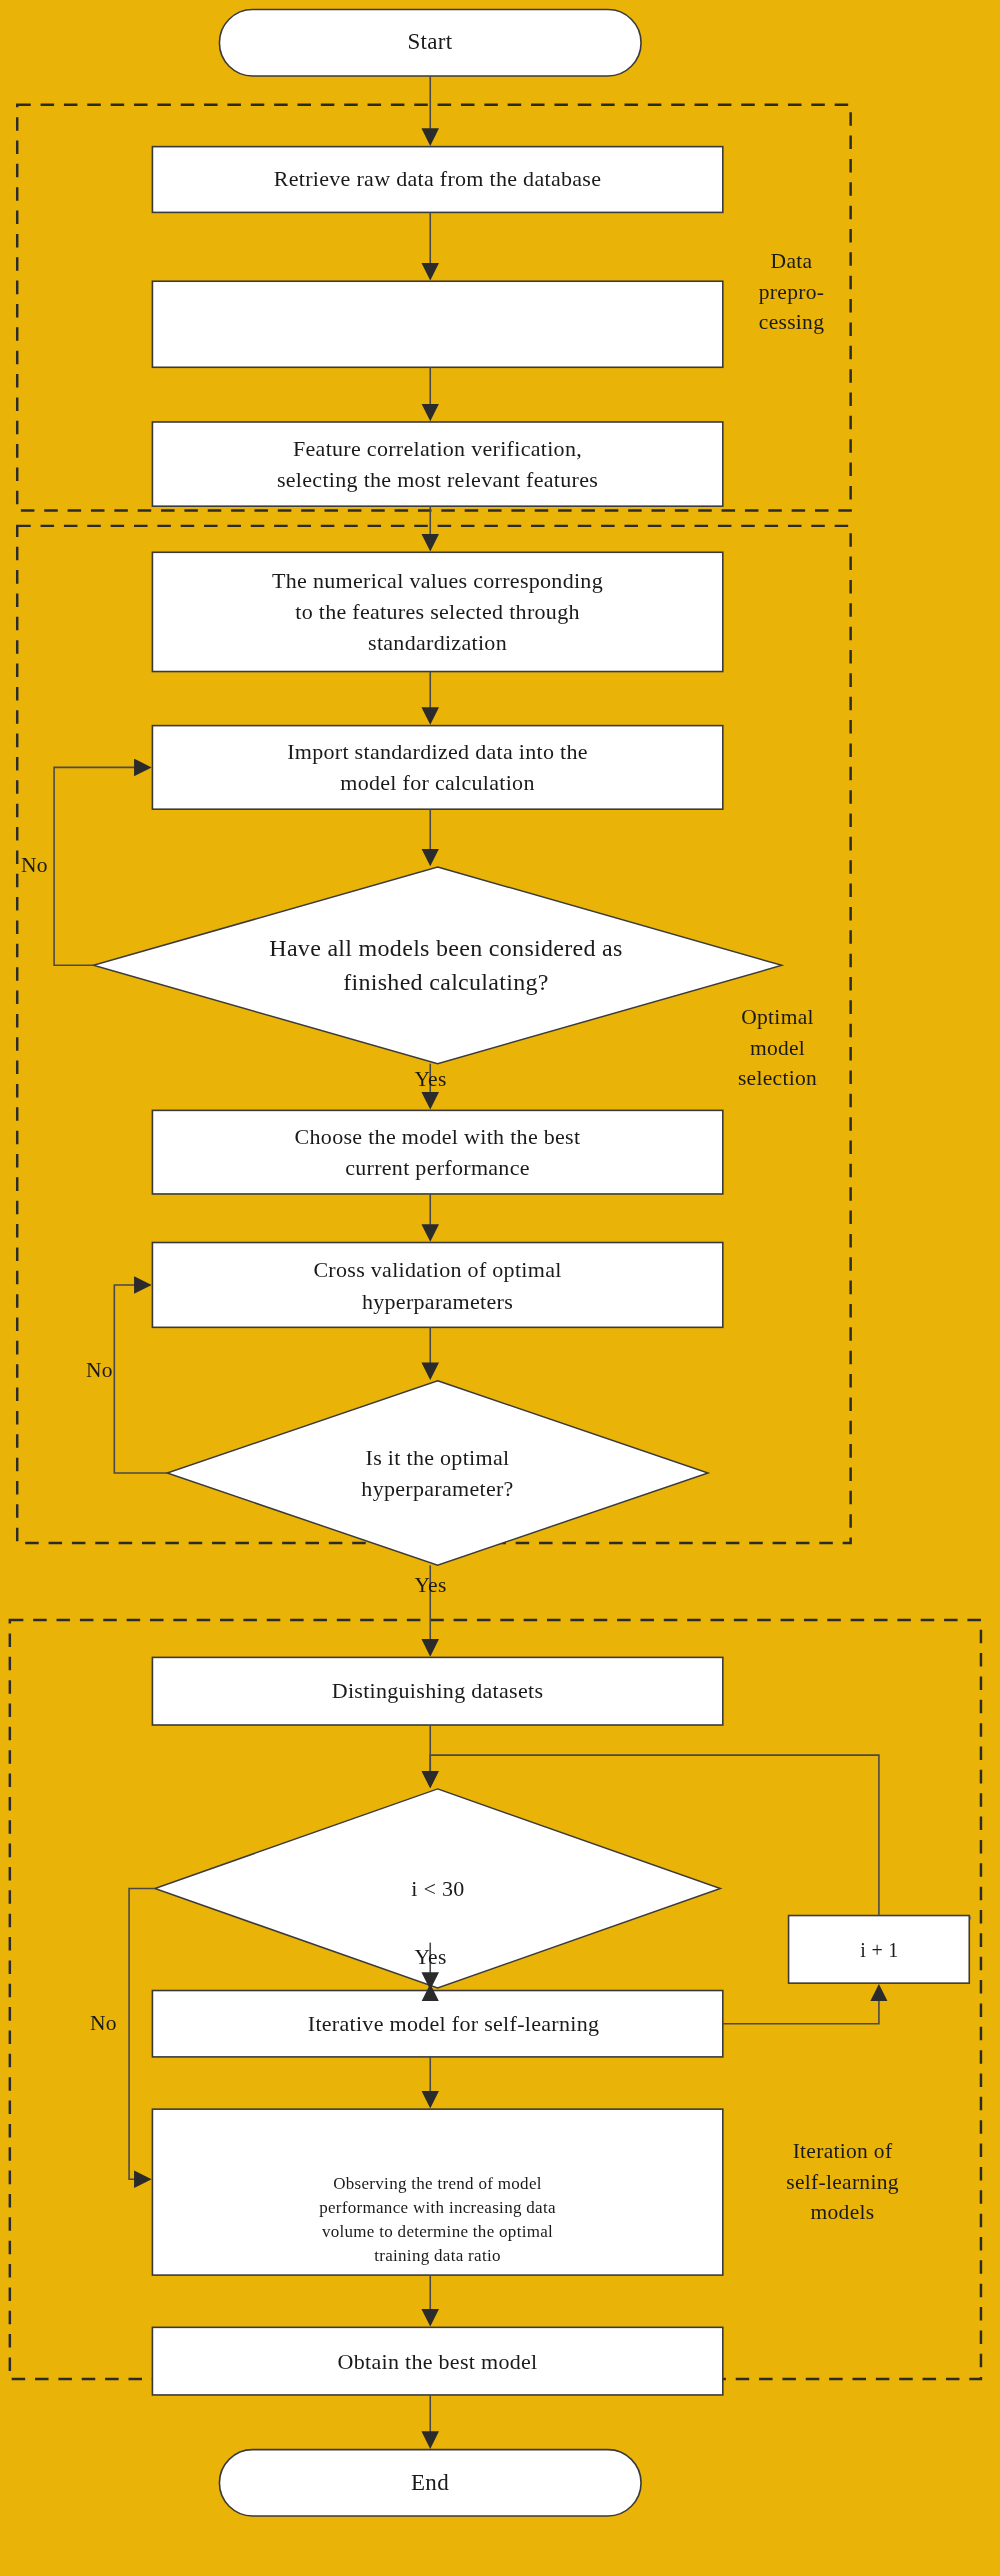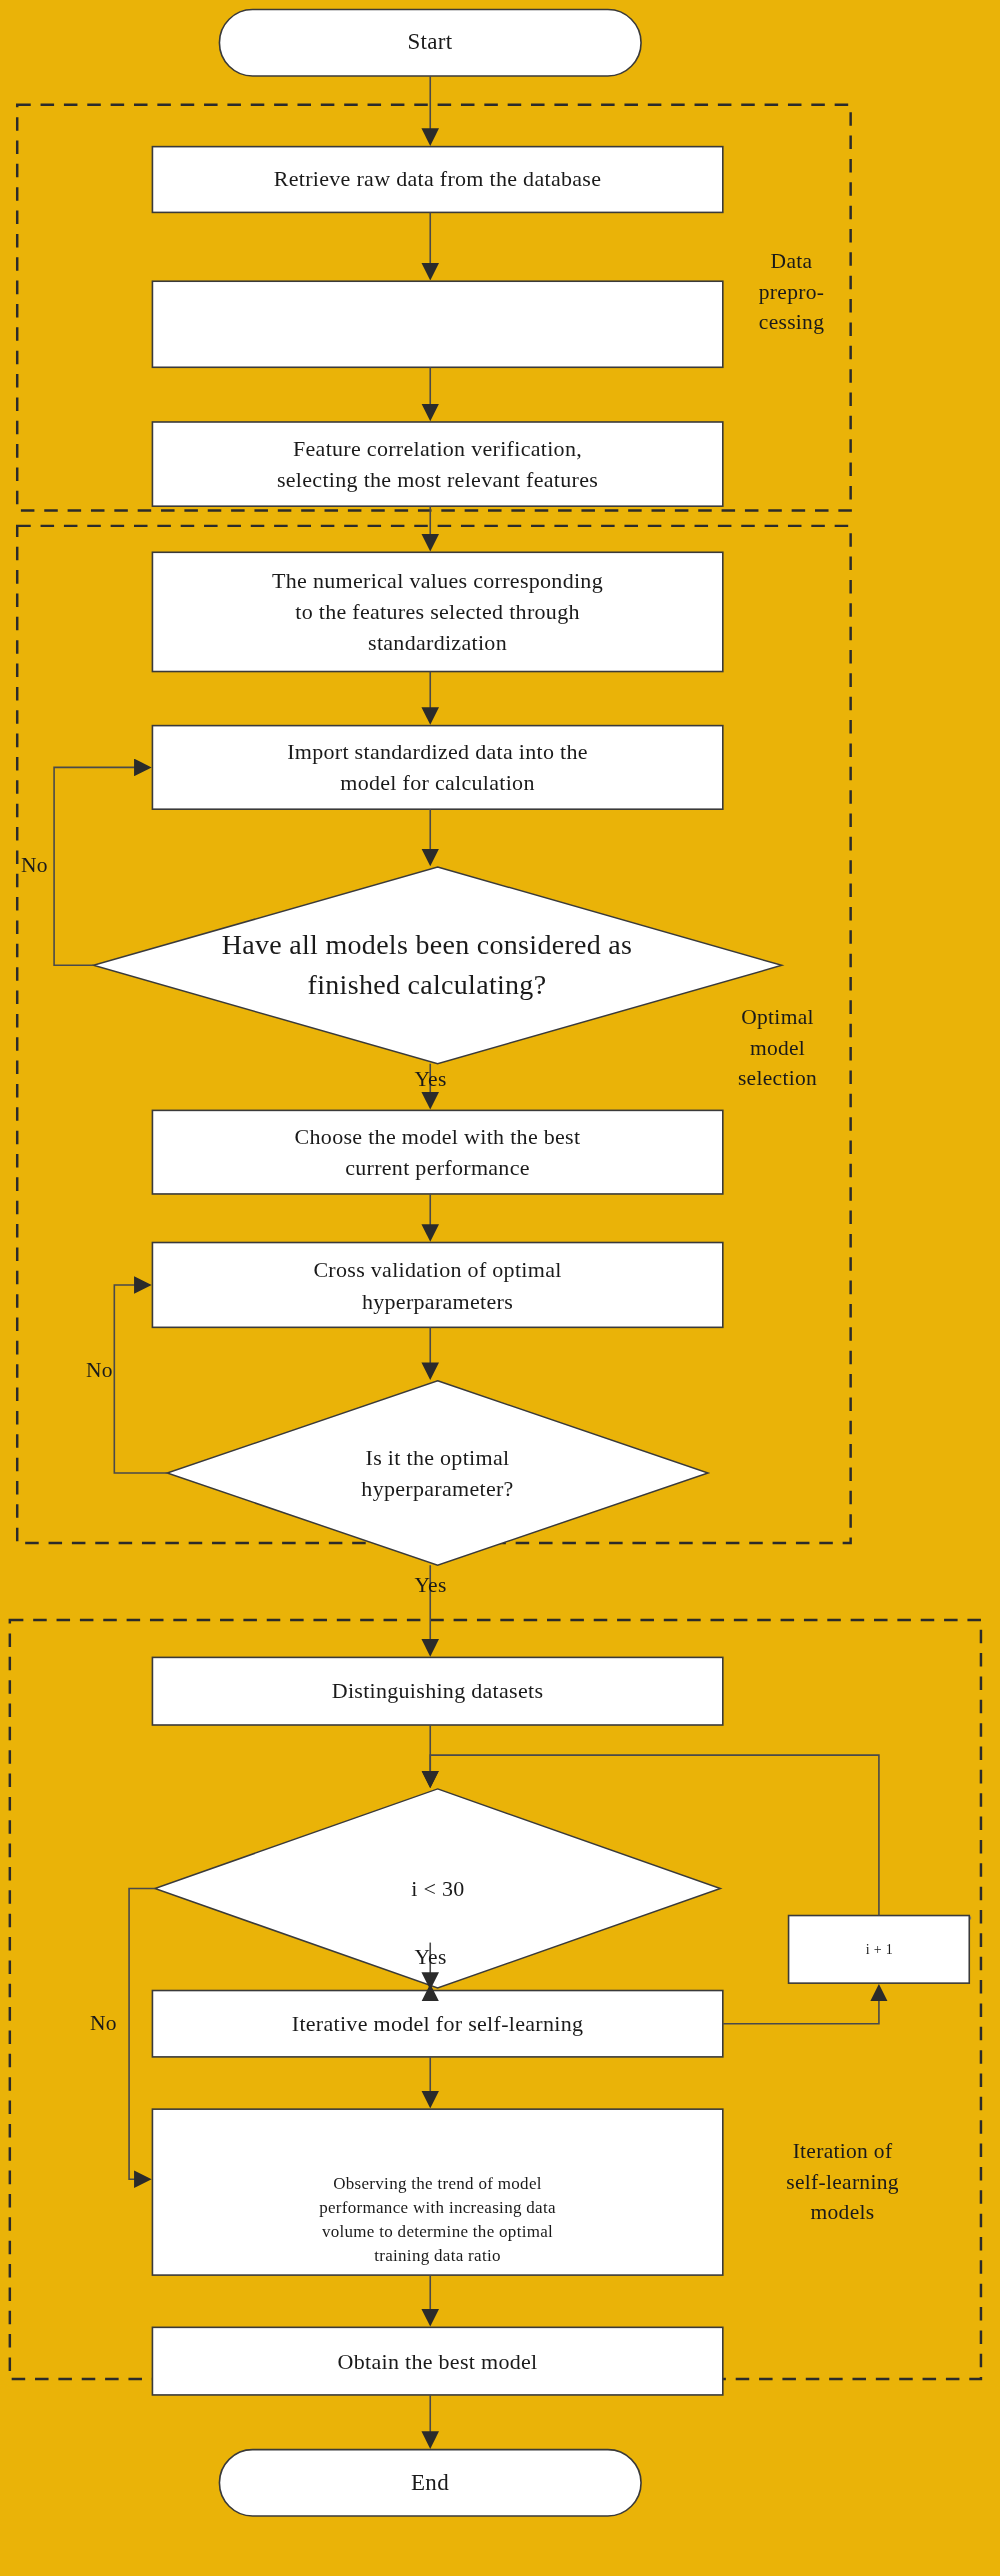--- a/index.html
+++ b/index.html
@@ -137,21 +137,21 @@
 
   <div class="node-text" style="left:152px;top:552px;width:571px;height:119px;font-size:22px;">The numerical values corresponding
 to the features selected through
 standardization</div>
 
   <div class="node-text" style="left:152px;top:725px;width:571px;height:84px;font-size:22px;">Import standardized data into the
 model for calculation</div>
 
   <div class="edge-label" style="left:21px;top:851px;width:68px;font-size:21.5px;text-align:left;">No</div>
 
-  <div class="node-text" style="left:144px;top:916px;width:566px;height:98px;font-size:28px;">Have all models been considered as
+  <div class="node-text" style="left:163px;top:916px;width:566px;height:98px;font-size:24px;">Have all models been considered as
 finished calculating?</div>
 
   <div class="edge-label" style="left:368px;top:1065px;width:125px;font-size:21.5px;">Yes</div>
 
   <div class="group-label" style="left:707px;top:1002px;width:141px;font-size:21.5px;">Optimal
 model
 selection</div>
 
   <div class="node-text" style="left:152px;top:1243px;width:571px;height:85px;font-size:22px;">Cross validation of optimal
 hyperparameters</div>
@@ -163,27 +163,27 @@
 
   <div class="node-text" style="left:184px;top:1425px;width:507px;height:96px;font-size:22px;">Is it the optimal
 hyperparameter?</div>
 
   <div class="edge-label" style="left:368px;top:1571px;width:125px;font-size:21.5px;">Yes</div>
 
   <div class="node-text" style="left:152px;top:1657px;width:571px;height:68px;font-size:22px;border-radius:24px;">Distinguishing datasets</div>
 
   <div class="node-text" style="left:277px;top:1863px;width:322px;height:52px;font-size:22px;">i &lt; 30</div>
 
-  <div class="node-text" style="left:789px;top:1916px;width:181px;height:68px;font-size:14px;">i + 1</div>
+  <div class="node-text" style="left:789px;top:1916px;width:181px;height:68px;font-size:20px;">i + 1</div>
 
   <div class="edge-label" style="left:368px;top:1943px;width:125px;font-size:21.5px;">Yes</div>
 
   <div class="edge-label" style="left:90px;top:2009px;width:59px;font-size:21.5px;text-align:left;">No</div>
 
-  <div class="node-text" style="left:152px;top:1991px;width:571px;height:66px;font-size:22px;">Iterative model for self-learning</div>
+  <div class="node-text" style="left:152px;top:1991px;width:571px;height:66px;font-size:22px;padding-left:16px;">Iterative model for self-learning</div>
 
   <div class="node-text" style="left:152px;top:2109px;width:571px;height:166px;font-size:17px;margin-top:28px;">Observing the trend of model
 performance with increasing data
 volume to determine the optimal
 training data ratio</div>
 
   <div class="group-label" style="left:741px;top:2124px;width:203px;font-size:21.5px;margin-top:12px;">Iteration of
 self-learning
 models</div>
 

